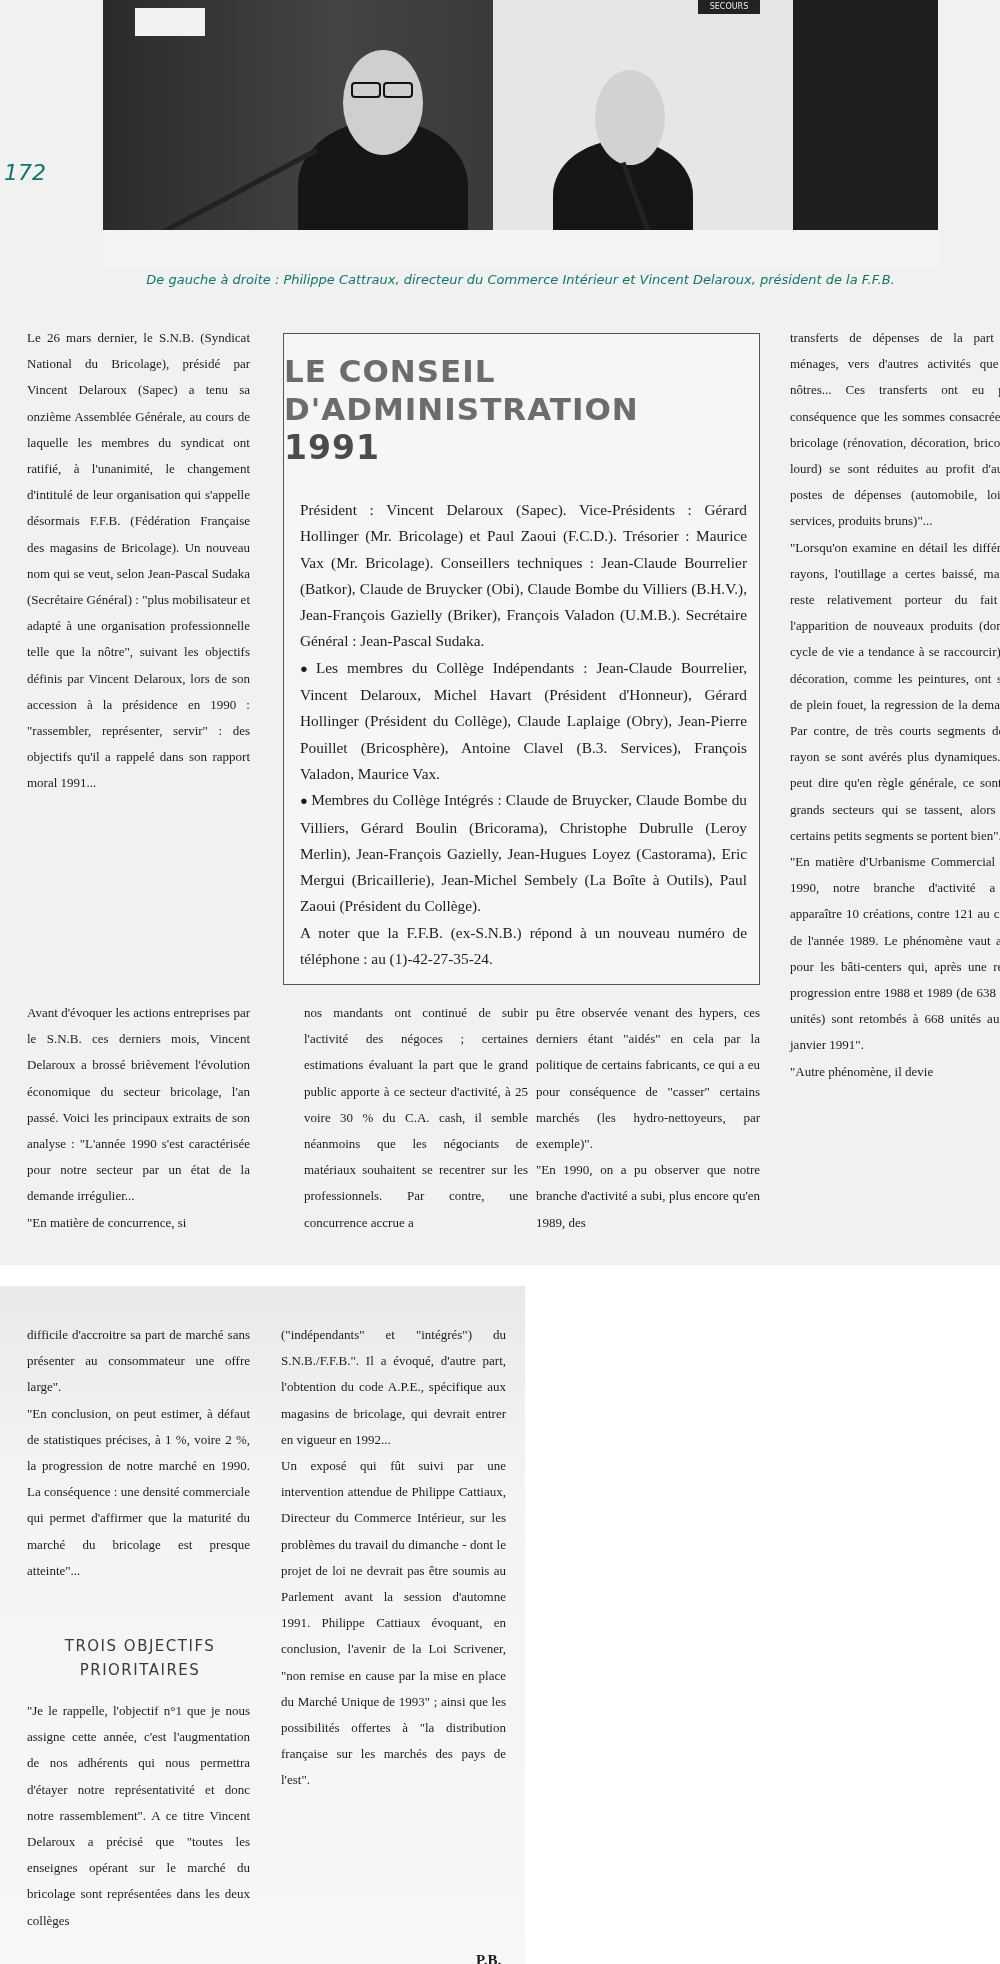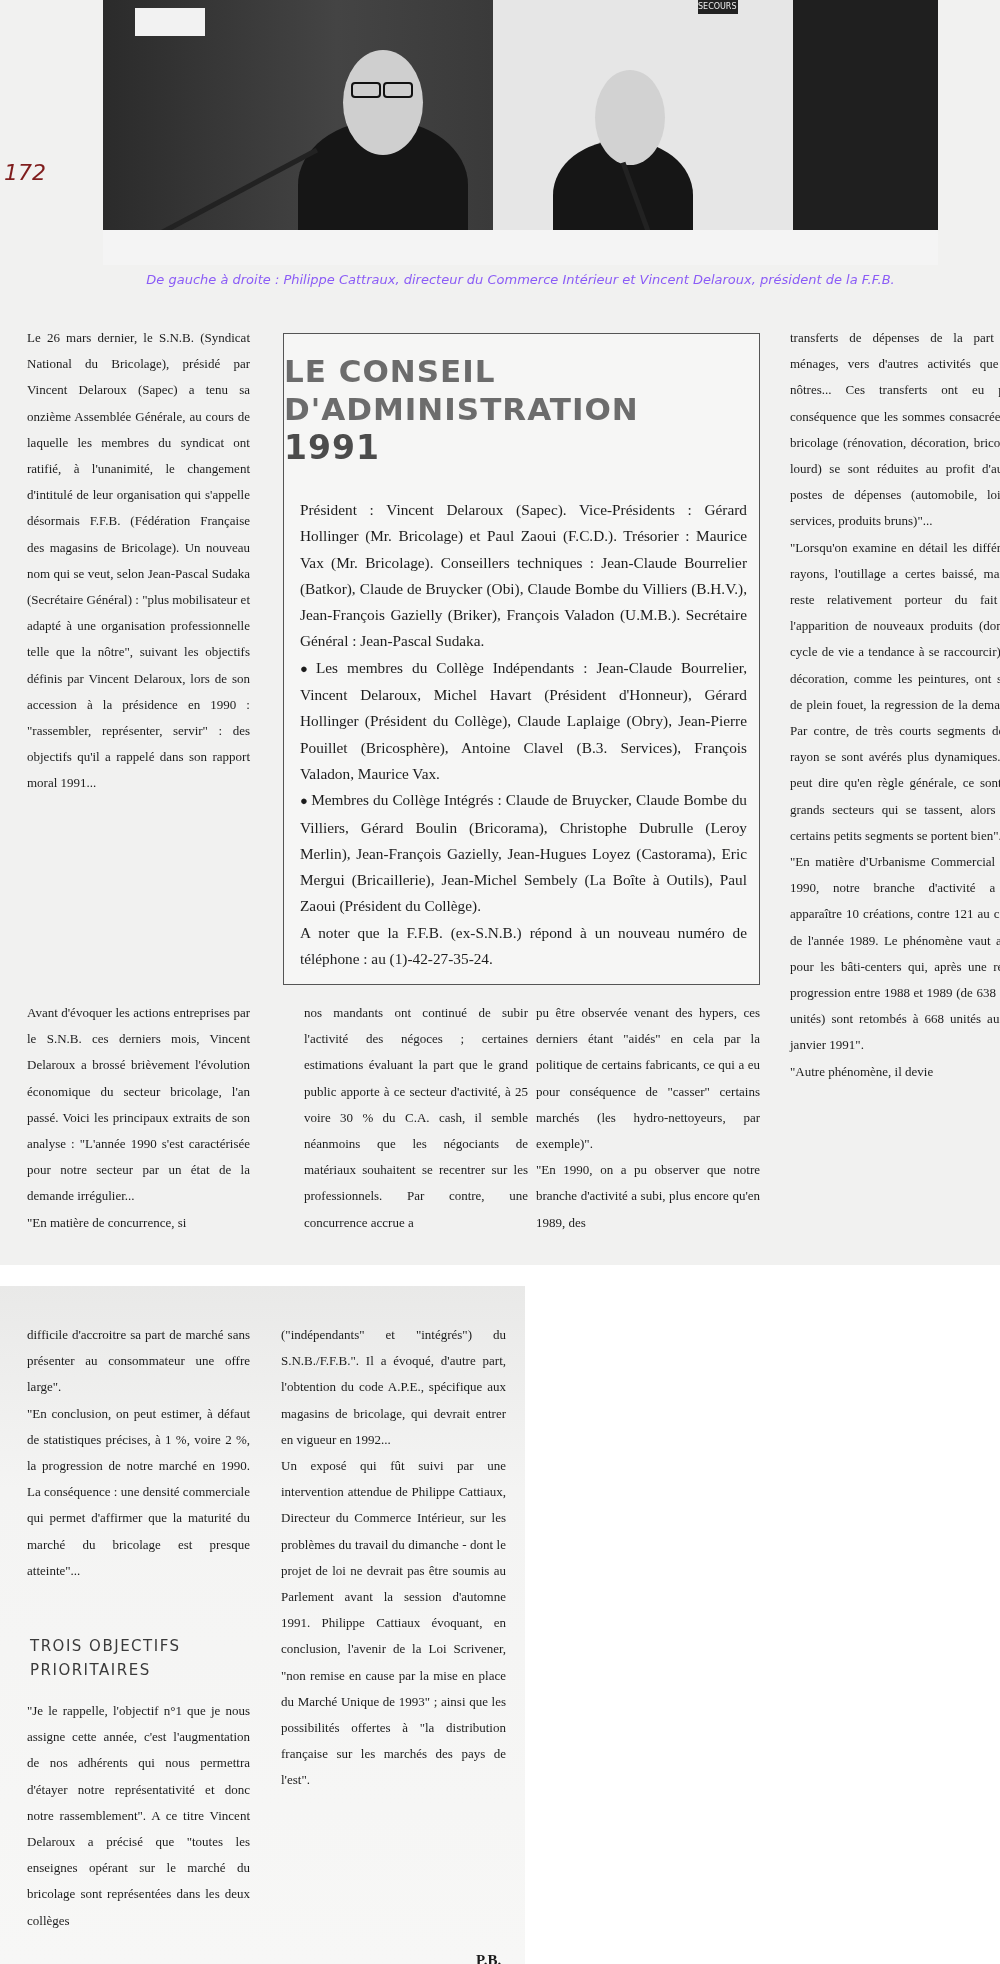--- a/index.html
+++ b/index.html
@@ -29,29 +29,29 @@
   
   .photo {
     position: absolute; left: 103px; top: 0; width: 835px; height: 265px;
     background: #bdbdbd; overflow: hidden;
   }
   .photo .bg-left { position:absolute; left:0; top:0; width:390px; height:265px; background:linear-gradient(90deg,#2b2b2b,#444 60%,#3a3a3a); }
   .photo .bg-mid { position:absolute; left:390px; top:0; width:300px; height:265px; background:#e6e6e6; }
   .photo .bg-right { position:absolute; left:690px; top:0; width:145px; height:265px; background:#1f1f1f; }
   .photo .table { position:absolute; left:0; top:230px; width:835px; height:35px; background:#f4f4f4; }
   .photo .window { position:absolute; left:32px; top:8px; width:70px; height:28px; background:#f2f2f2; }
-  .photo .sign { position:absolute; left:595px; top:0; width:40px; height:14px; background:#222; color:#eee; font-family:"DejaVu Sans",sans-serif; font-size:8px; line-height:14px; }
+  .photo .sign { position:absolute; left:595px; top:0; width:62px; height:14px; background:#222; color:#eee; font-family:"DejaVu Sans",sans-serif; font-size:8px; text-align:center; line-height:14px; }
   .person { position:absolute; border-radius: 50% 50% 10% 10%; background:#161616; }
   .head { position:absolute; border-radius:50%; background:#d9d9d9; }
   .glasses { position:absolute; height:12px; border:2px solid #111; border-radius:4px; }
   .mic { position:absolute; height:5px; background:#222; transform-origin:left center; }
 
   .caption {
     position: absolute; left: 103px; top: 272px; width: 835px; text-align: center;
-    font-family: "DejaVu Sans", sans-serif; font-style: italic; font-size: 13px; color: #8b5cf6;
+    font-family: "DejaVu Sans", sans-serif; font-style: italic; font-size: 13px; color: #0f766e;
   }
 
   .col {
     position: absolute; font-size: 13px; line-height: 26.2px;
     text-align: justify; hyphens: manual;
   }
   .col p { margin: 0; }
 
   .box {
     position: absolute; left: 283px; top: 333px; width: 475px; height: 650px;
@@ -65,29 +65,29 @@
   .box-title .t2 { font-size: 31px; line-height: 38px; display:block; }
   .box-title .t3 { font-size: 33px; line-height: 40px; display:block; color:#4c4c4c; }
   .box-body {
     position: absolute; left: 16px; top: 163px; width: 447px;
     font-size: 15.3px; line-height: 26.3px; text-align: justify;
   }
   .box-body p { margin: 0; }
   .bullet { font-size: 13px; margin-right: 3px; }
 
   .subhead {
-    position: absolute; left: 30px; top: 1634px; width: 220px; 
+    position: absolute; left: 30px; top: 1634px; width: 220px; text-align: center;
     font-family: "DejaVu Sans", sans-serif; font-size: 15px; letter-spacing: 1.5px;
     color: #3a3a3a; line-height: 24px;
   }
   .signature {
     position: absolute; left: 440px; top: 1940px; font-weight: bold; font-size: 15px;
   }
   .scribble {
-    position:absolute; font-family:"DejaVu Sans",sans-serif; color:#7f1d1d; font-size:22px; font-style:italic;
+    position:absolute; font-family:"DejaVu Sans",sans-serif; color:#0f766e; font-size:22px; font-style:italic;
   }
 </style>
 </head>
 <body>
 
 <div class="page-top"></div>
 <div class="blank-strip"></div>
 <div class="blank-right"></div>
 <div class="page-bottom"></div>
 

